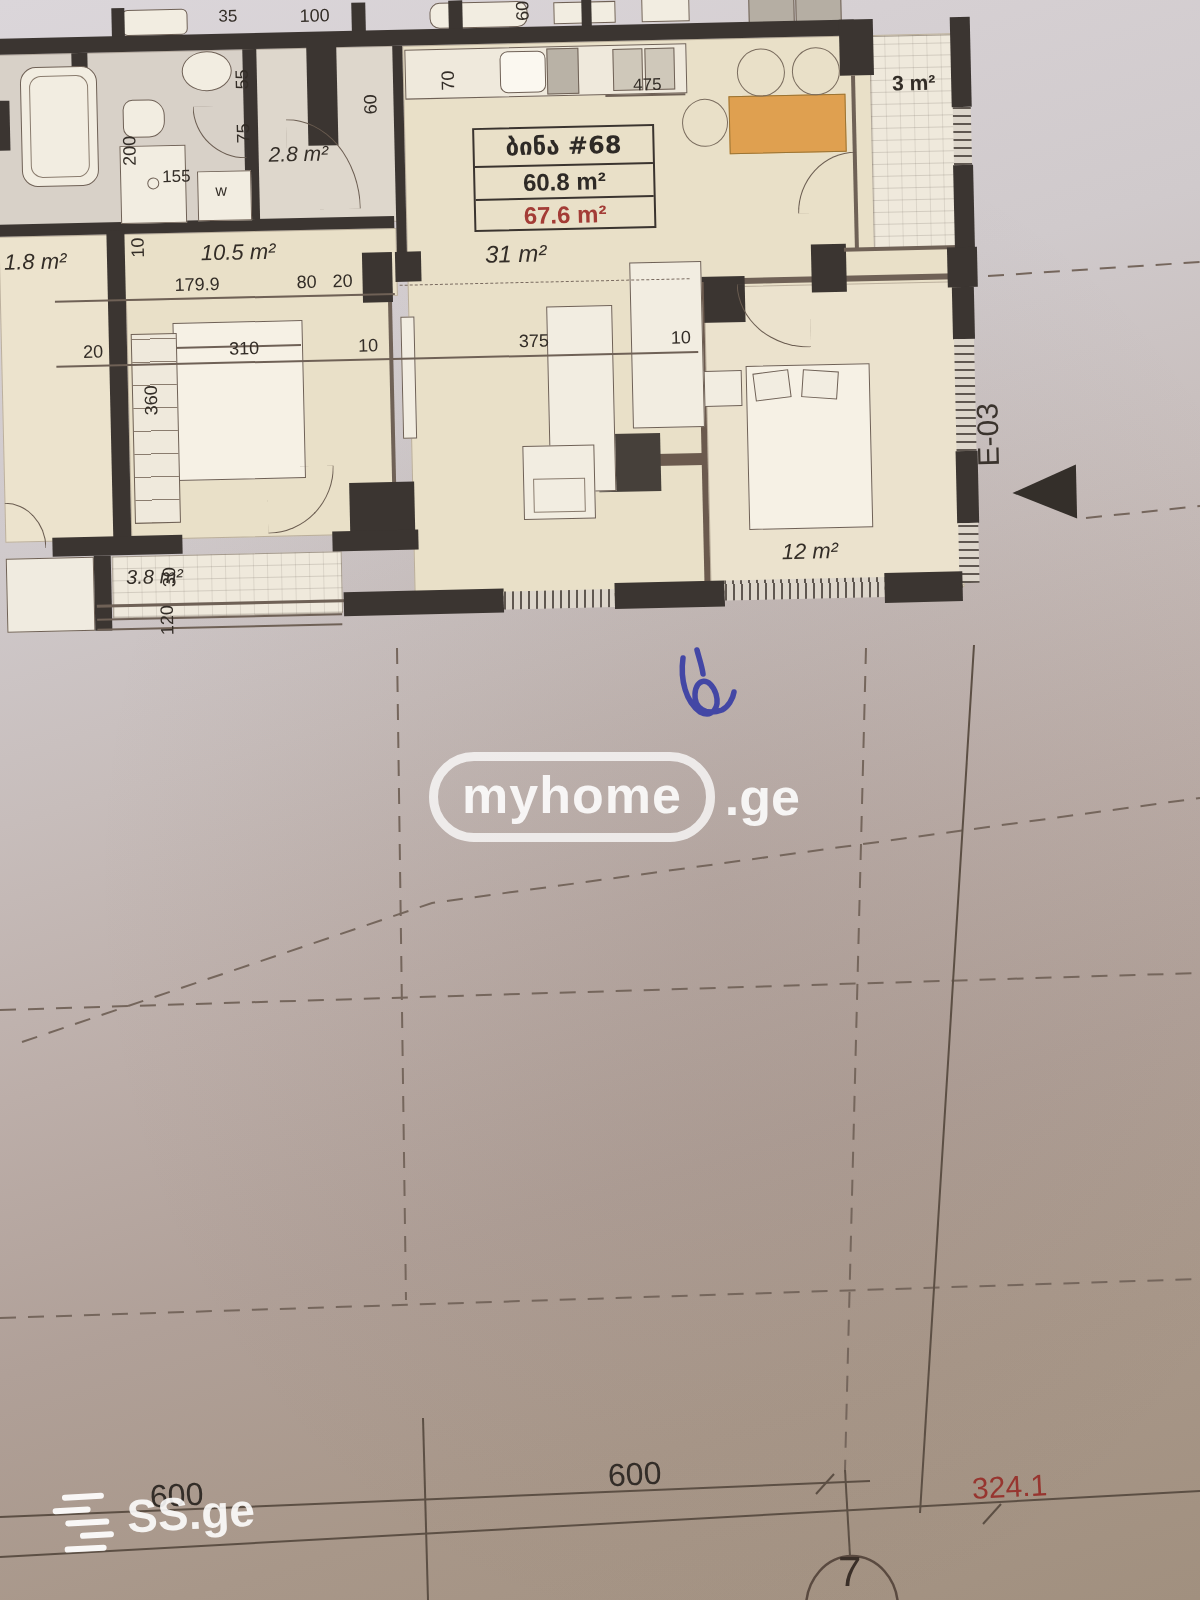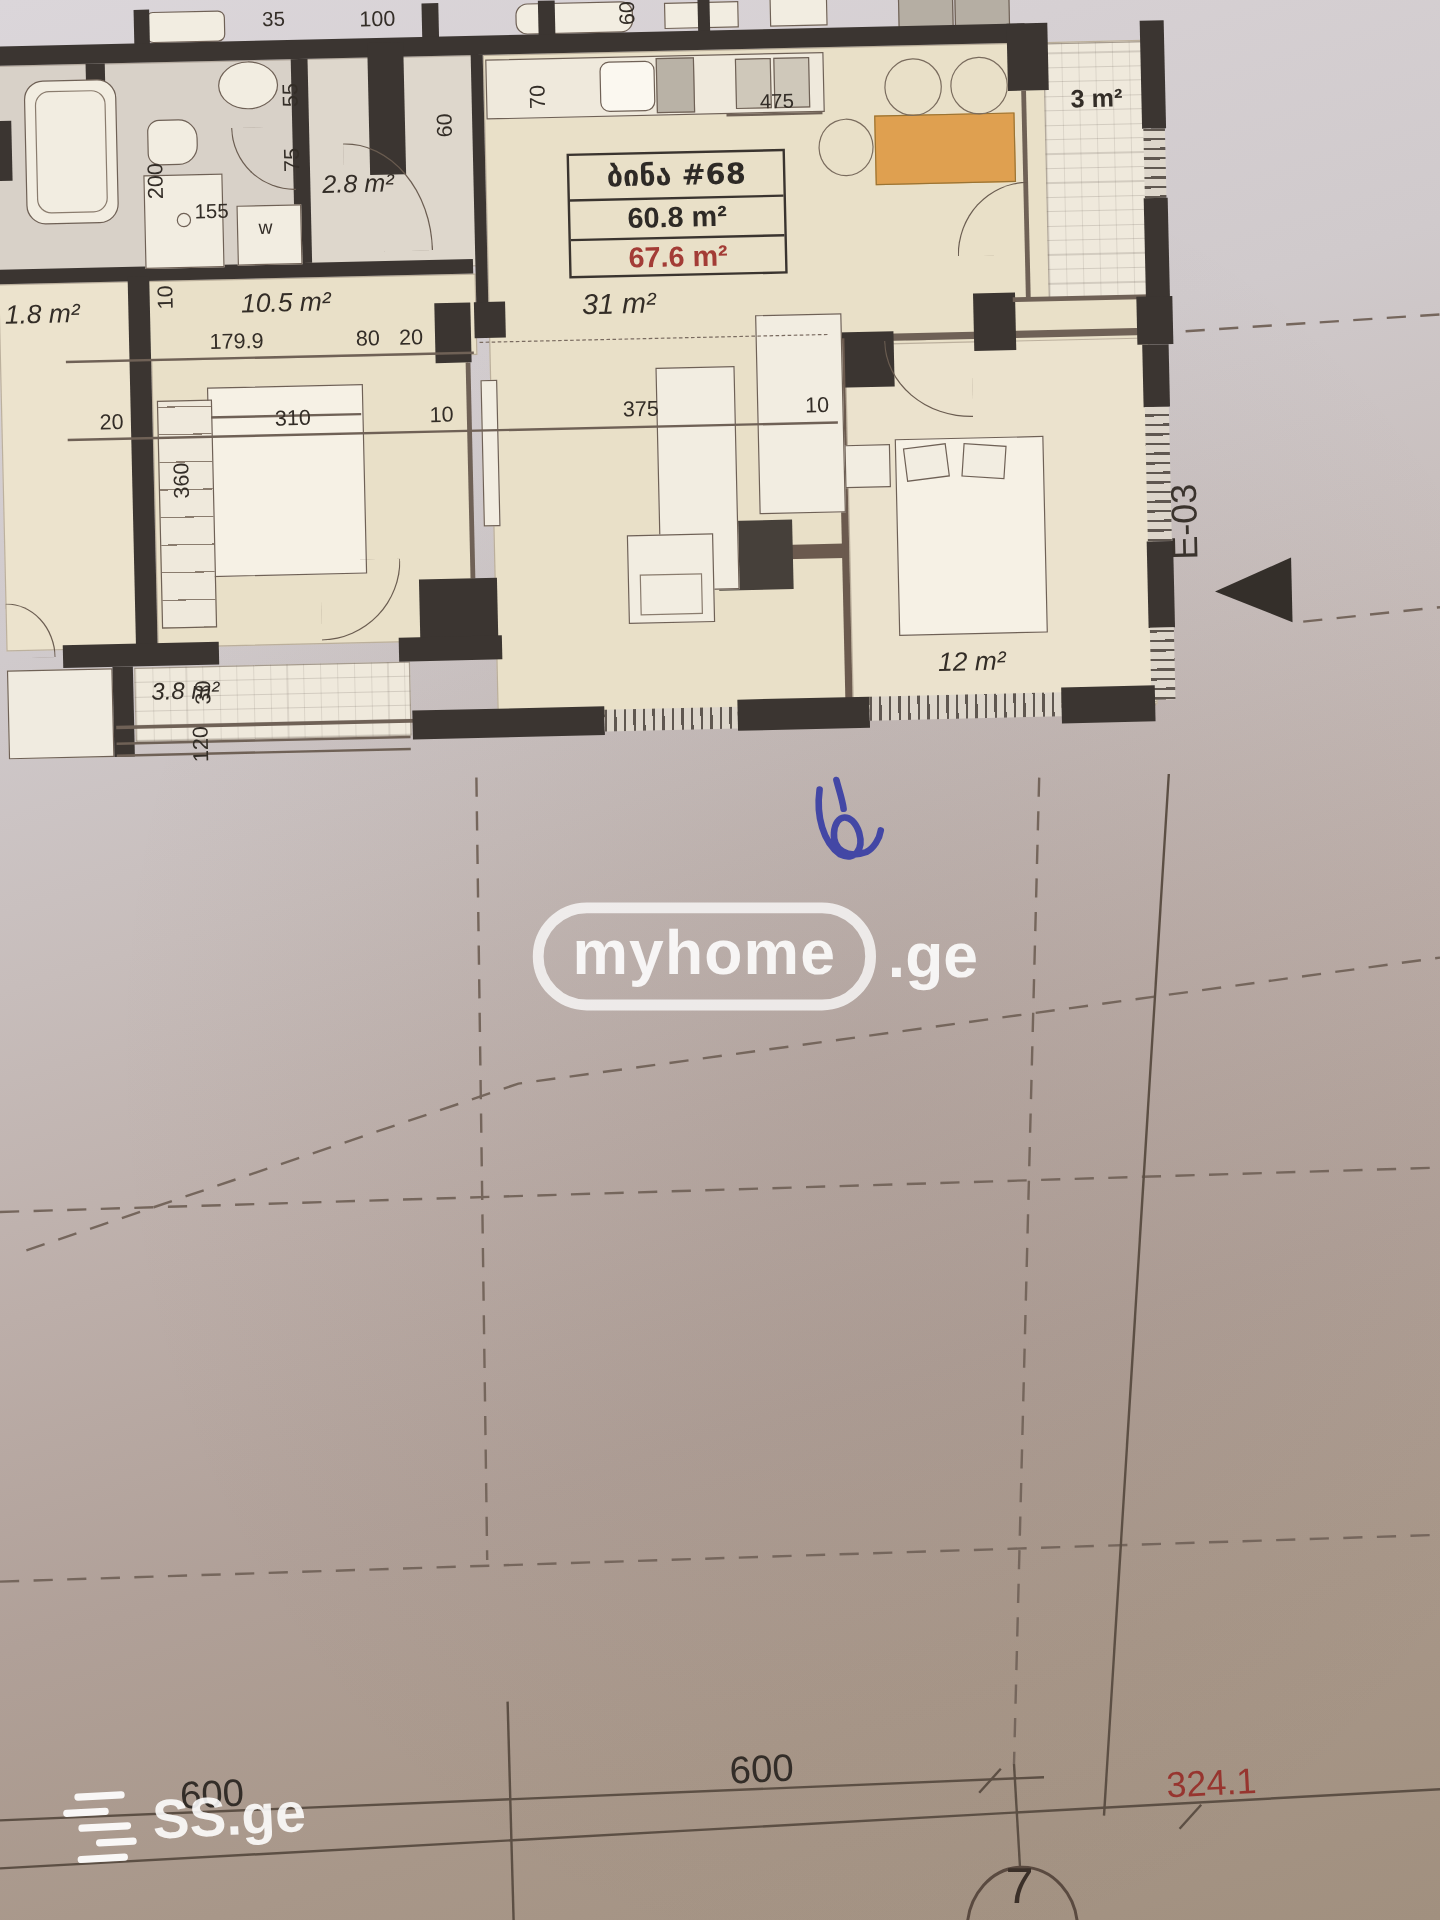--- a/index.html
+++ b/index.html
@@ -212,21 +212,21 @@
     </g>
     <ellipse cx="852" cy="1608" rx="46" ry="52" fill="none" stroke="#5a4a40" stroke-width="2.5"></ellipse>
     <path d="M683,658 C680,680 686,702 700,712 C712,718 720,708 716,694 C710,676 696,678 695,694 C694,708 706,716 722,710 C728,707 733,699 734,692 M697,650 C699,658 702,666 703,674" fill="none" stroke="#4347a5" stroke-width="5.5" stroke-linecap="round"></path>
   </svg>
 
   <div class="lbl" style="left:150px;top:1477px;font-size:32px;color:#332d28;transform:rotate(-3deg);">600</div>
   <div class="lbl" style="left:608px;top:1456px;font-size:32px;color:#332d28;transform:rotate(-3deg);">600</div>
   <div class="lbl" style="left:972px;top:1470px;font-size:30px;color:#97352f;transform:rotate(-3deg);">324.1</div>
   <div class="lbl" style="left:838px;top:1548px;font-size:42px;color:#3a2f28;">7</div>
 
-  <div style="position:absolute;left:444px;top:752px;">
+  <div style="position:absolute;left:429px;top:752px;">
     <div style="display:inline-block;border:9px solid rgba(255,255,255,.75);border-radius:48px;padding:4px 24px 8px 24px;vertical-align:middle;">
       <span class="wm" style="font-size:52px;letter-spacing:1px;">myhome</span>
     </div><span class="wm" style="font-size:52px;margin-left:10px;vertical-align:middle;">.ge</span>
   </div>
 
   <div style="position:absolute;left:53px;top:1488px;transform:rotate(-3deg);">
     <div style="position:absolute;left:0;top:2px;width:62px;height:58px;">
       <div style="position:absolute;left:10px;top:0;width:42px;height:6px;background:rgba(255,255,255,.92);border-radius:3px;"></div>
       <div style="position:absolute;left:0;top:13px;width:38px;height:6px;background:rgba(255,255,255,.92);border-radius:3px;"></div>
       <div style="position:absolute;left:12px;top:26px;width:44px;height:6px;background:rgba(255,255,255,.92);border-radius:3px;"></div>

